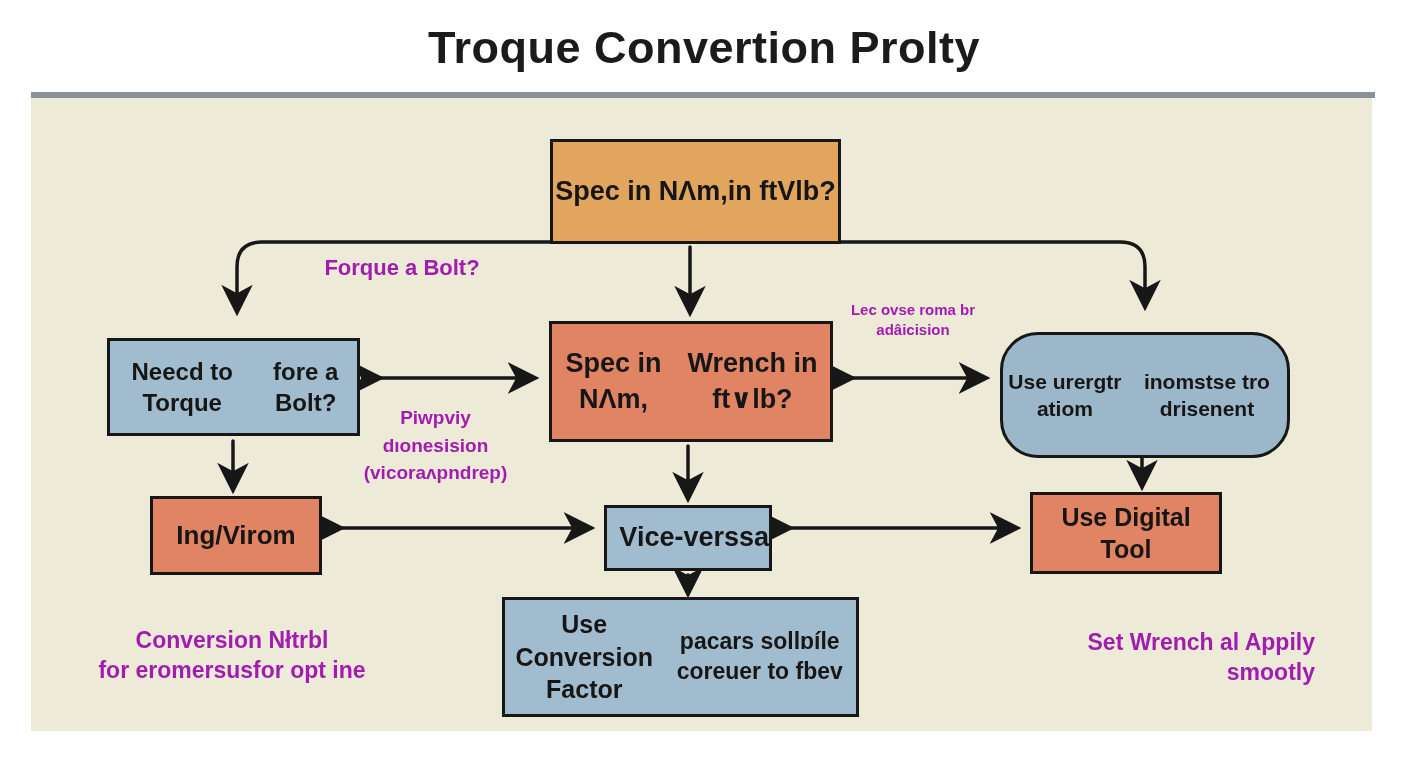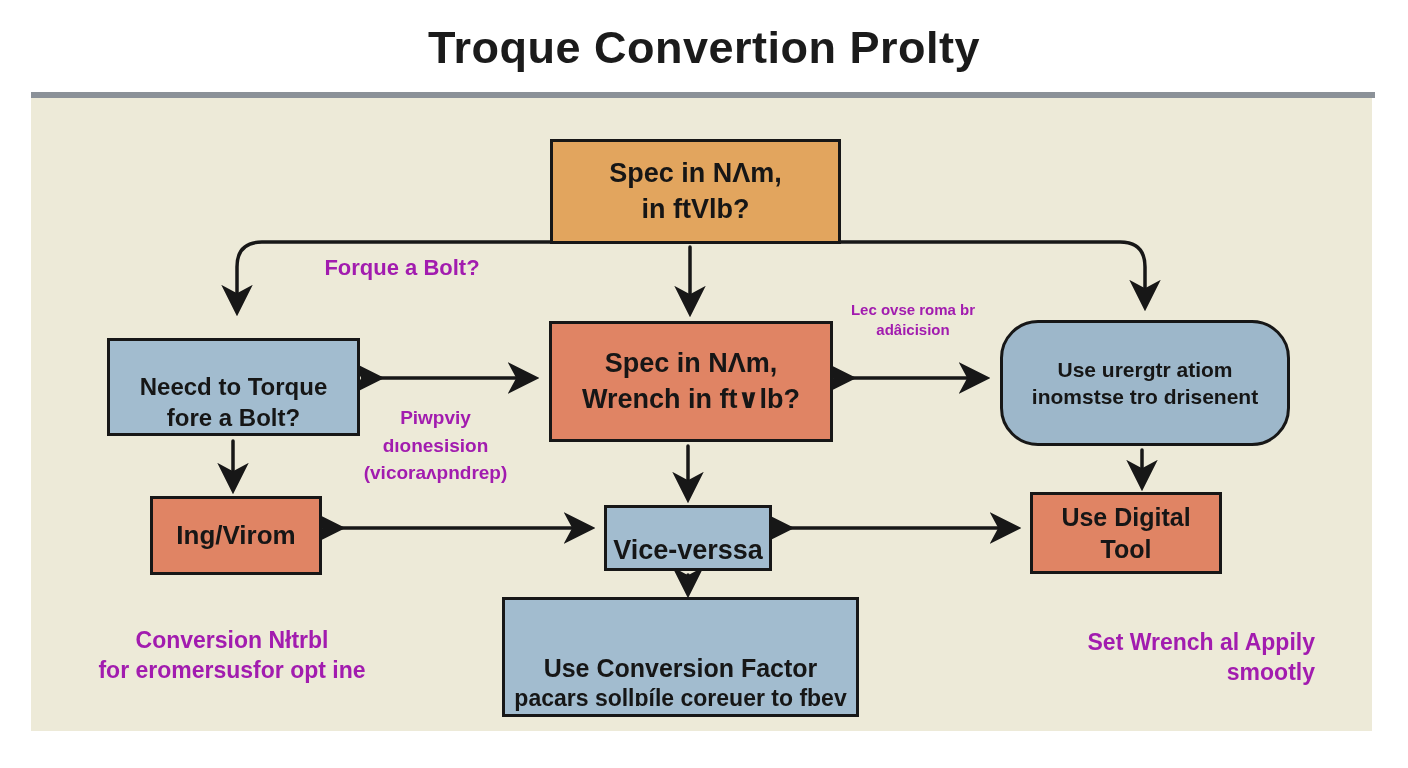--- a/index.html
+++ b/index.html
@@ -39,21 +39,21 @@
     left: 0; top: 0;
     width: 1408px; height: 768px;
     z-index: 1;
     pointer-events: none;
   }
   .node {
     position: absolute;
     z-index: 2;
     border: 3px solid #171717;
     display: flex;
-    flex-direction: column;
+    flex-direction: row;
     align-items: center;
     justify-content: center;
     text-align: center;
     font-weight: bold;
     color: #161616;
     line-height: 1.3;
   }
   .node-tan    { background: #e2a55e; }
   .node-salmon { background: #e08464; }
   .node-blue   { background: #a2bccf; justify-content: flex-end; }
@@ -62,21 +62,21 @@
     position: absolute;
     z-index: 2;
     text-align: center;
     font-weight: bold;
     color: #a21caf;
     line-height: 1.3;
   }
   #node-top        { left: 550px;  top: 139px; width: 291px; height: 105px; font-size: 27px; }
   #node-need       { left: 107px;  top: 338px; width: 253px; height: 98px;  font-size: 24px; }
   #node-spec       { left: 549px;  top: 321px; width: 284px; height: 121px; font-size: 27px; }
-  #node-urergtr    { left: 1000px; top: 320px; width: 290px; height: 126px; font-size: 21px; }
+  #node-urergtr    { left: 1000px; top: 332px; width: 290px; height: 126px; font-size: 21px; }
   #node-ing        { left: 150px;  top: 496px; width: 172px; height: 79px;  font-size: 26px; }
   #node-vice       { left: 604px;  top: 505px; width: 168px; height: 66px;  font-size: 27px; }
   #node-digital    { left: 1030px; top: 492px; width: 192px; height: 82px;  font-size: 25px; }
   #node-conversion { left: 502px;  top: 597px; width: 357px; height: 120px; font-size: 25px; }
   #node-conversion .sub { font-size: 23px; }
   #lbl-forque    { left: 297px; top: 254px;  width: 210px; font-size: 22px; }
   #lbl-lec       { left: 818px; top: 300px;  width: 190px; font-size: 15px; }
   #lbl-piwpviy   { left: 328px; top: 404px;  width: 215px; font-size: 19px; line-height: 1.45; }
   #lbl-cirstaile { left: 57px;  top: 626px;  width: 350px; font-size: 23px; }
   #lbl-wrench    { left: 965px; top: 628px;  width: 350px; font-size: 23px; text-align: right; }

